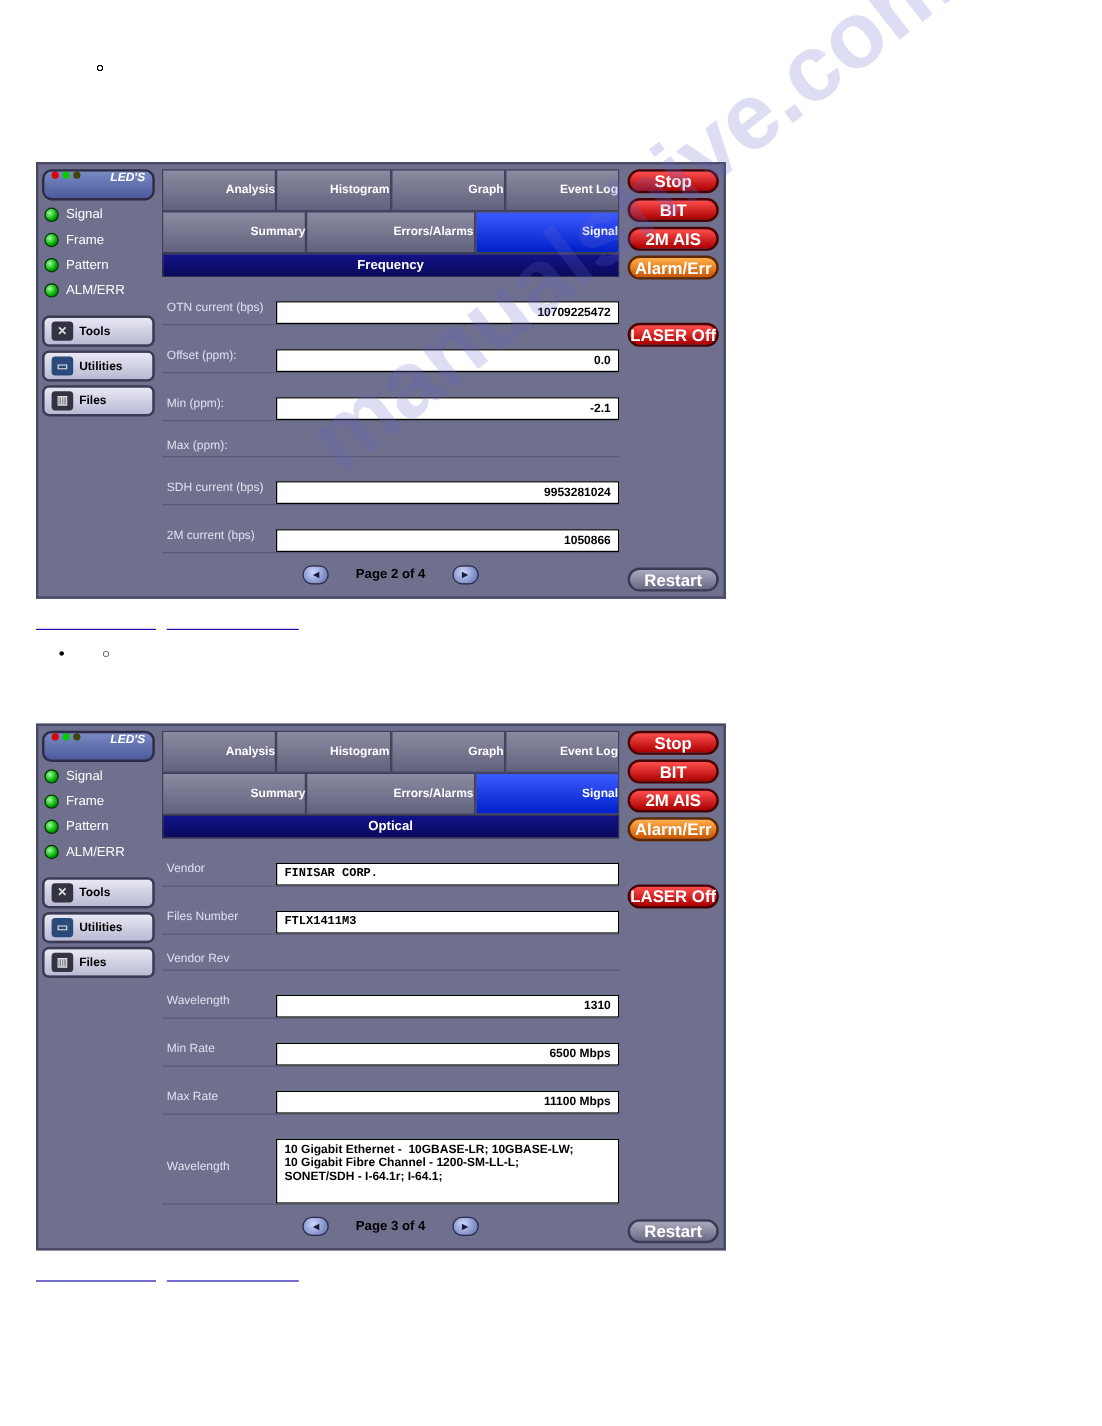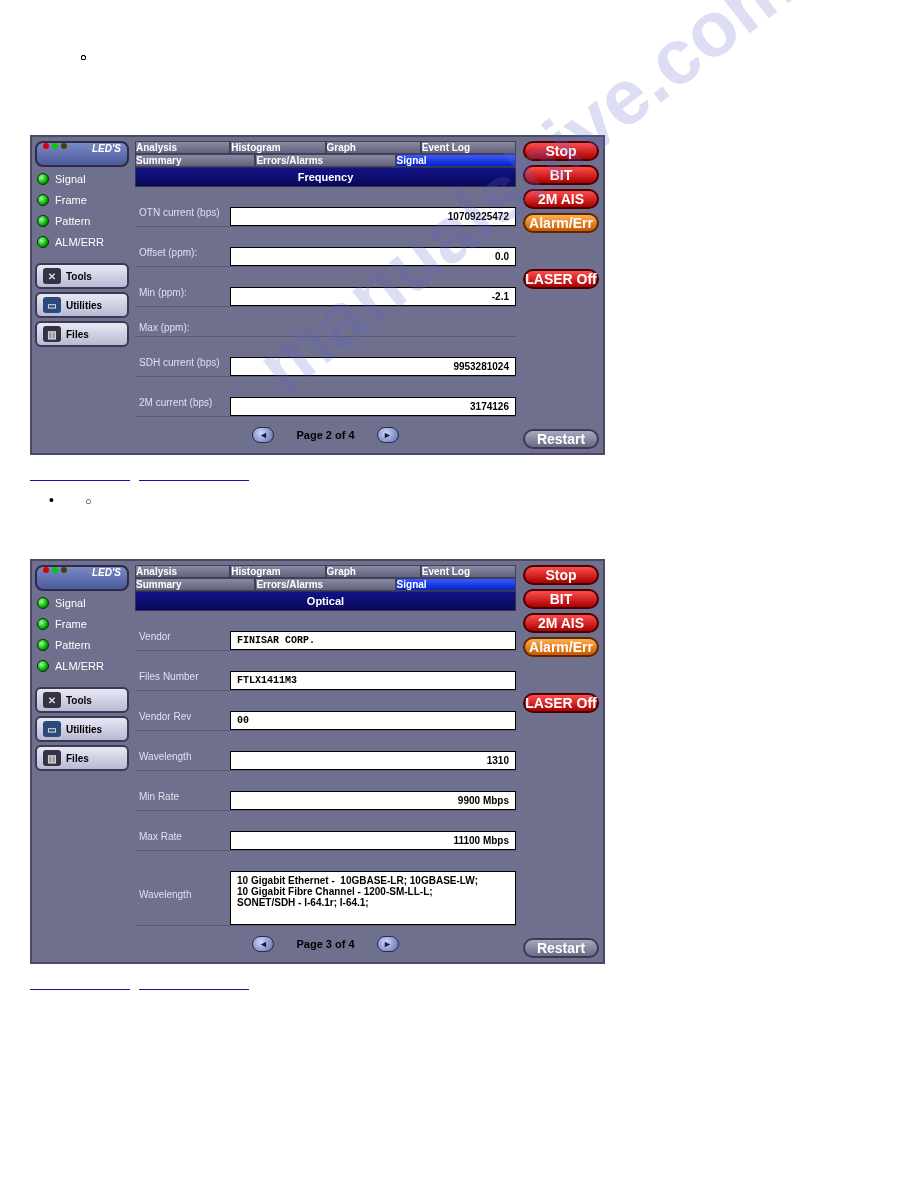--- a/index.html
+++ b/index.html
@@ -68,25 +68,25 @@
     height: 26px; padding: 0 6px;
     color:#000; font-weight:bold; font-size:10px;
   }
   .sidebtn .ico { width:18px; height:16px; background:#334; border-radius:3px; display:flex; align-items:center; justify-content:center; color:#ddd; font-size:10px; }
 
   
   .center { flex:1; display:flex; flex-direction:column; padding:4px 3px; min-width:0; }
   .tabrow { display:flex; gap:0; }
   .tab {
     flex:1;
-    text-align:left;
+    text-align:right;
     background: linear-gradient(#8a8aa0,#62627e);
     color:#fff; font-size:10px; font-weight:bold;
     border:1px solid #40405a;
-    padding:0 0;
+    padding:11px 0;
     white-space:nowrap;
   }
   .tab.active { background: linear-gradient(#3b5bff,#0020c8); }
 
   .section-title {
     background: linear-gradient(#12128a,#0a0a5a);
     color:#fff; font-size:11px; font-weight:bold;
     text-align:center; padding:3px 0;
     border:1px solid #303050;
   }
@@ -248,21 +248,21 @@
       </div>
       <div class="kv-row">
         <div class="kv-label">Max (ppm):</div>
       </div>
       <div class="kv-row">
         <div class="kv-label">SDH current (bps)</div>
         <div class="kv-value">9953281024</div>
       </div>
       <div class="kv-row">
         <div class="kv-label">2M current (bps)</div>
-        <div class="kv-value">3174126</div>
+        <div class="kv-value">1050866</div>
       </div>
     </div>
     <div class="pager">
       <div class="ctrl">
             <span>◄</span>
           </div>
       <span>Page 2 of 4</span>
       <div class="ctrl">
             <span>►</span>
           </div>
@@ -359,29 +359,28 @@
       <div class="kv-row">
             <div class="kv-label">Vendor</div>
             <div class="kv-value left">FINISAR CORP.</div>
           </div>
       <div class="kv-row">
             <div class="kv-label">Files Number</div>
             <div class="kv-value left">FTLX1411M3</div>
           </div>
       <div class="kv-row">
             <div class="kv-label">Vendor Rev</div>
-            <div class="kv-value left">00</div>
           </div>
       <div class="kv-row">
             <div class="kv-label">Wavelength</div>
             <div class="kv-value">1310</div>
           </div>
       <div class="kv-row">
             <div class="kv-label">Min Rate</div>
-            <div class="kv-value">9900 Mbps</div>
+            <div class="kv-value">6500 Mbps</div>
           </div>
       <div class="kv-row">
             <div class="kv-label">Max Rate</div>
             <div class="kv-value">11100 Mbps</div>
           </div>
       <div class="kv-row tall">
             <div class="kv-label">Wavelength</div>
             <div class="kv-value">10 Gigabit Ethernet -  10GBASE-LR; 10GBASE-LW;
 10 Gigabit Fibre Channel - 1200-SM-LL-L;
 SONET/SDH - I-64.1r; I-64.1;</div>

